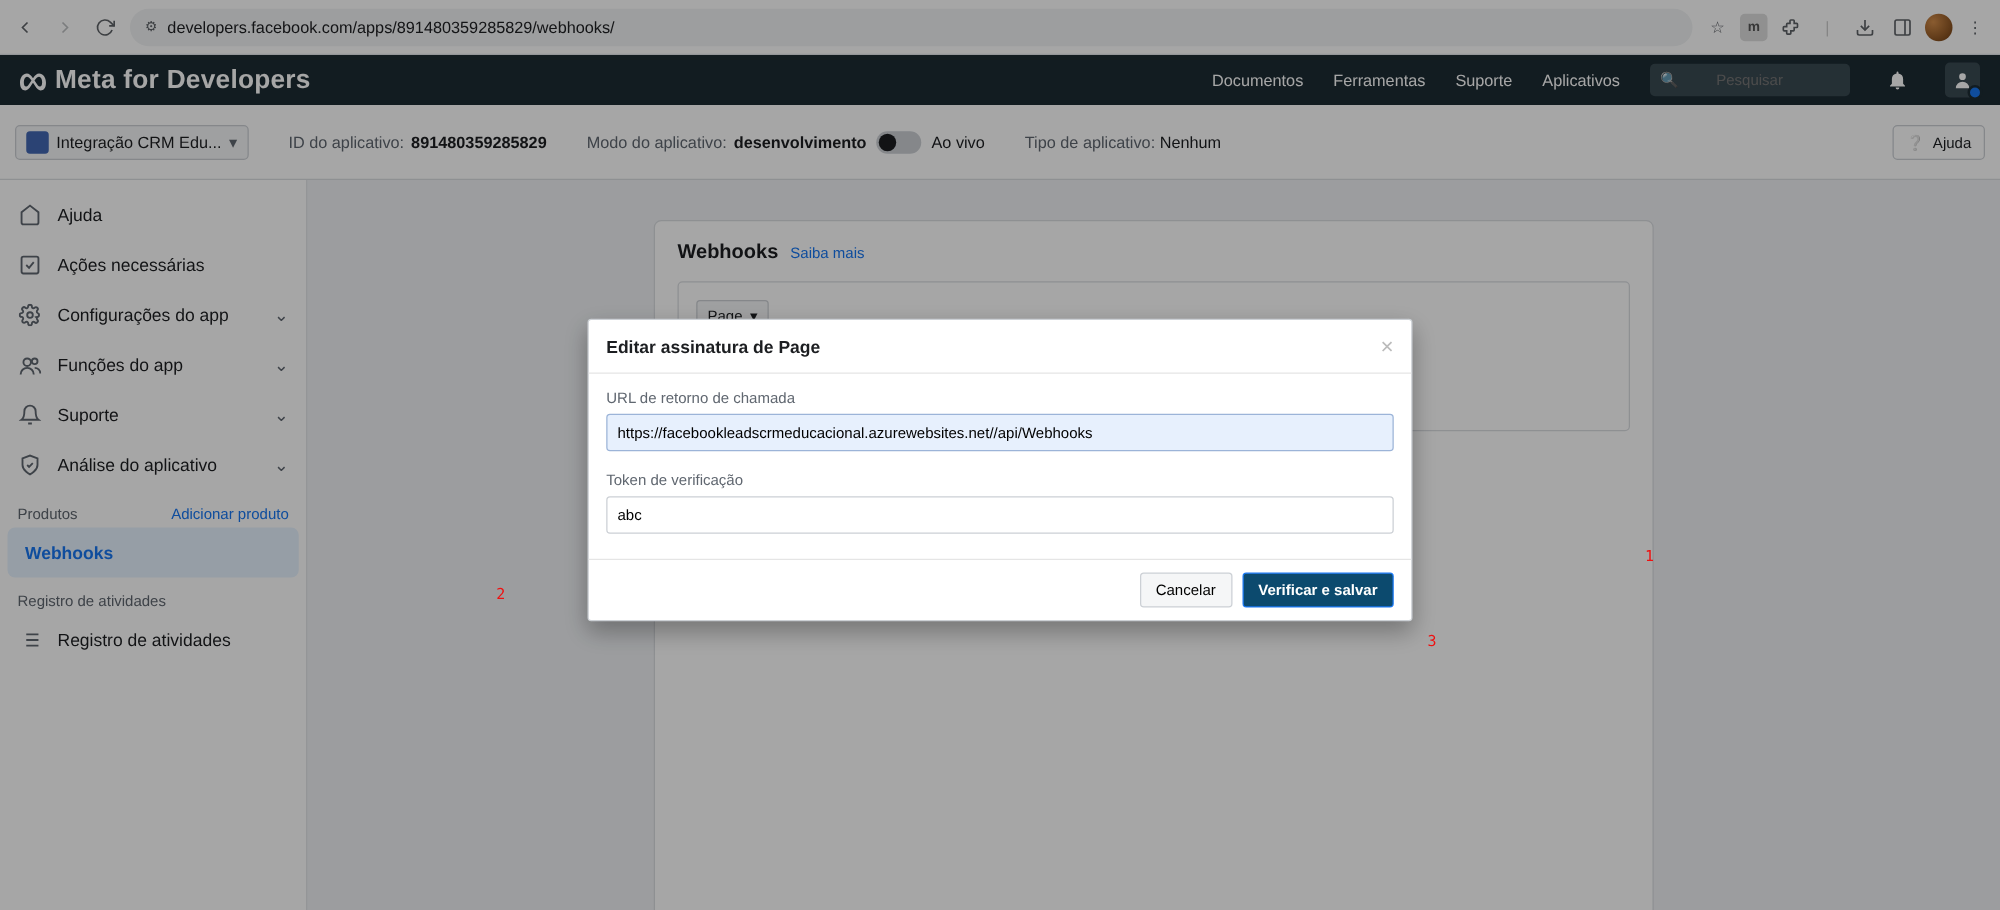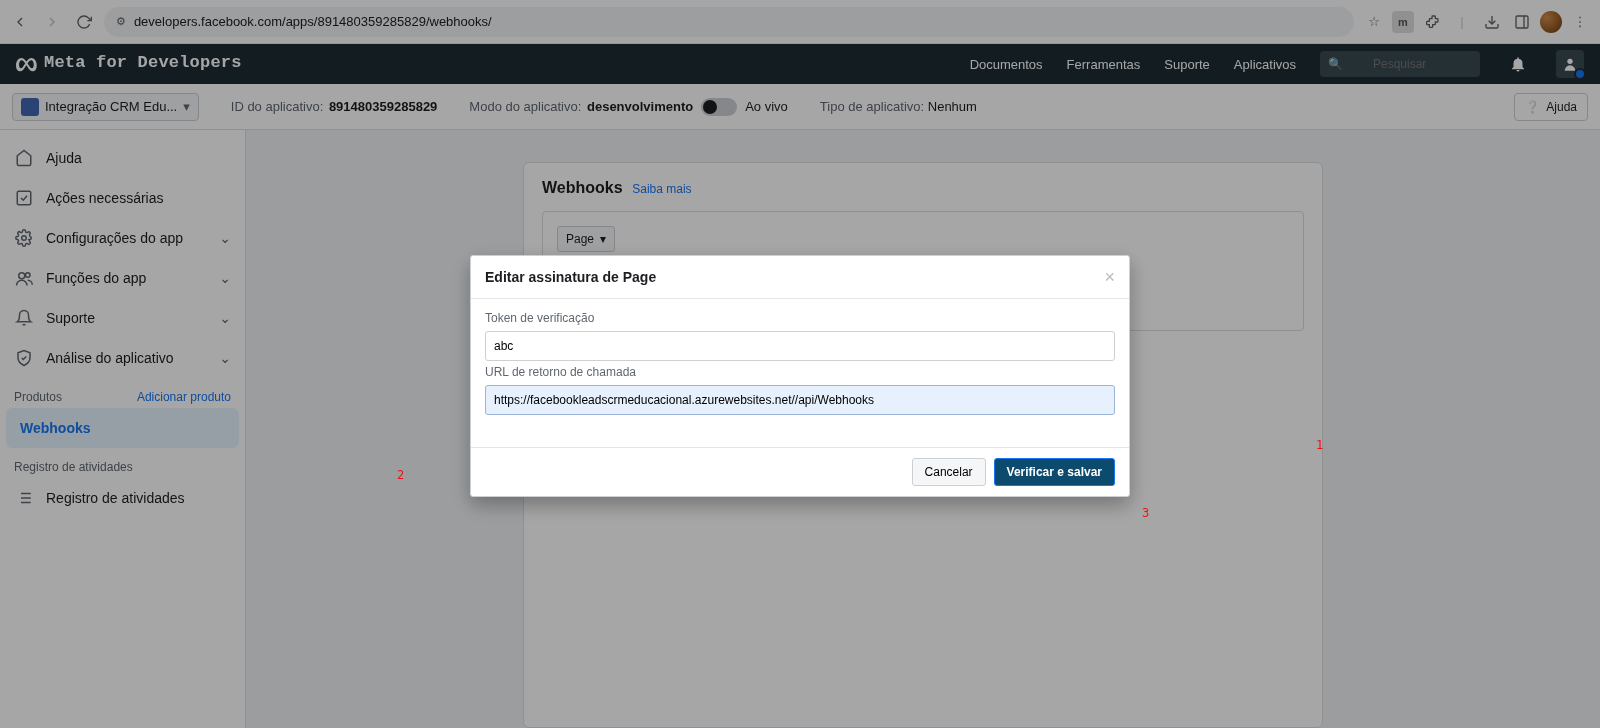--- a/index.html
+++ b/index.html
@@ -8,31 +8,31 @@
 
 .browser-bar { height: 44px; display: flex; align-items: center; padding: 0 8px; gap: 8px; background: #fff; border-bottom: 1px solid #e4e6eb; }
 .browser-bar .ib { width: 24px; height: 24px; display:flex; align-items:center; justify-content:center; color:#5f6368; border-radius:50%; }
 .browser-bar .url-box { flex:1; height:30px; border-radius:15px; background:#f1f3f4; display:flex; align-items:center; padding:0 12px; gap:8px; color:#202124; }
 .browser-bar .url-box .secure { font-size:11px; color:#5f6368; }
 .browser-bar .right-icons { display:flex; align-items:center; gap:6px; }
 .avatar-dot { width:22px; height:22px; border-radius:50%; background: radial-gradient(circle at 30% 30%, #d38d4a, #6b3a10); }
 
 
 .topnav { height: 40px; background:#1c2b33; color:#fff; display:flex; align-items:center; padding:0 16px; gap:24px; }
-.topnav .brand { font-weight:700; font-size:17px; letter-spacing:0.2px; display:flex; align-items:flex-start; gap:6px;font-family:Liberation Mono, monospace; }
+.topnav .brand { font-weight:700; font-size:21px; letter-spacing:0.2px; display:flex; align-items:flex-end; gap:6px; }
 .topnav .sp { flex:1; }
 .topnav .link { font-size:13px; color:#fff; cursor:pointer; }
 .topnav .search { width:160px; height:26px; background:#3a4a52; border-radius:4px; display:flex; align-items:center; padding:0 8px; gap:6px; color:#b0b8bd; font-size:12px; }
 .topnav .search input { flex:1; background:transparent; border:none; outline:none; color:#fff; font-size:12px;margin-left:24px; }
 .topnav .icon-btn { width:28px; height:28px; display:flex; align-items:center; justify-content:center; color:#fff; cursor:pointer; }
 .topnav .user-badge { position:relative; width:28px; height:28px; border-radius:4px; background:#3a4a52; display:flex; align-items:center; justify-content:center; }
 .topnav .user-badge .dot { position:absolute; bottom:-2px; right:-2px; width:12px; height:12px; border-radius:50%; background:#1877f2; border:2px solid #1c2b33; }
 
 
-.appbar { height:46px; background:#fff; border-bottom:1px solid #dadde1; display:flex; align-items:center; padding:0 12px; gap:32px; font-size:13px; color:#1c1e21; }
+.appbar { height:60px; background:#fff; border-bottom:1px solid #dadde1; display:flex; align-items:center; padding:0 12px; gap:32px; font-size:13px; color:#1c1e21; }
 .app-picker { height:28px; border:1px solid #ccd0d5; border-radius:4px; display:flex; align-items:center; padding:0 8px; gap:6px; cursor:pointer; min-width:170px; background:#f5f6f7; }
 .app-picker .appicon { width:18px; height:18px; border-radius:3px; background:#4267b2; }
 .app-picker .cd { margin-left:auto; color:#606770; }
 .label { color:#606770; }
 .label .v { color:#1c1e21; font-weight:600; margin-left:2px; }
 .toggle { position:relative; width:36px; height:18px; border-radius:9px; background:#ccd0d5; }
 .toggle .knob { position:absolute; top:2px; left:2px; width:14px; height:14px; border-radius:50%; background:#1c1e21; }
 .mode-wrap { display:flex; align-items:center; gap:8px; }
 .help-btn { margin-left:auto; height:28px; border:1px solid #ccd0d5; border-radius:4px; padding:0 10px; display:flex; align-items:center; gap:6px; color:#1c1e21; cursor:pointer; font-size:12px; }
 
@@ -284,27 +284,27 @@
 </div>
 
 <div class="dim" style="position:fixed;inset:0"></div>
 
 <div class="modal" style="position:fixed">
   <div class="modal-head">
     <h3>Editar assinatura de Page</h3>
     <span class="x">×</span>
   </div>
   <div class="modal-body">
+    <div class="fg">
+      <label>URL de retorno de chamada</label>
+      <input class="hl" value="https://facebookleadscrmeducacional.azurewebsites.net//api/Webhooks" style="">
+    </div>
     <div class="fg" style="margin-bottom:4px">
       <label>Token de verificação</label>
       <input value="abc" style="">
-    </div>
-    <div class="fg">
-      <label>URL de retorno de chamada</label>
-      <input class="hl" value="https://facebookleadscrmeducacional.azurewebsites.net//api/Webhooks" style="">
     </div>
   </div>
   <div class="modal-foot">
     <button class="btn">Cancelar</button>
     <button class="btn primary">Verificar e salvar</button>
   </div>
 </div>
 
 <svg class="anno-svg" style="position:fixed">
   <defs>

